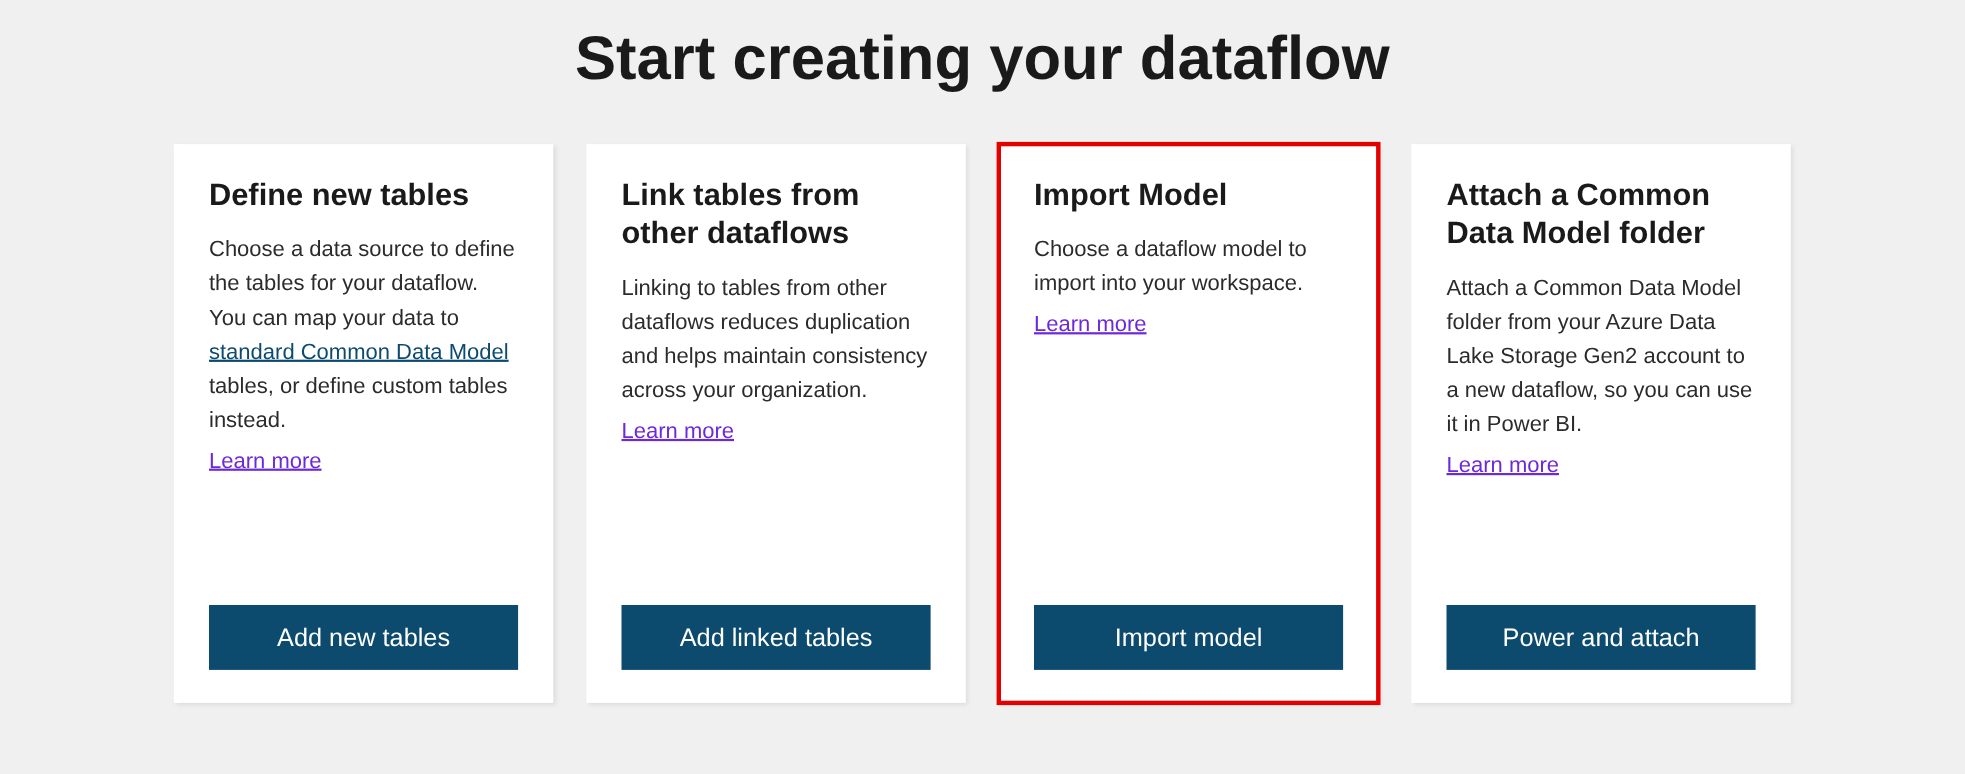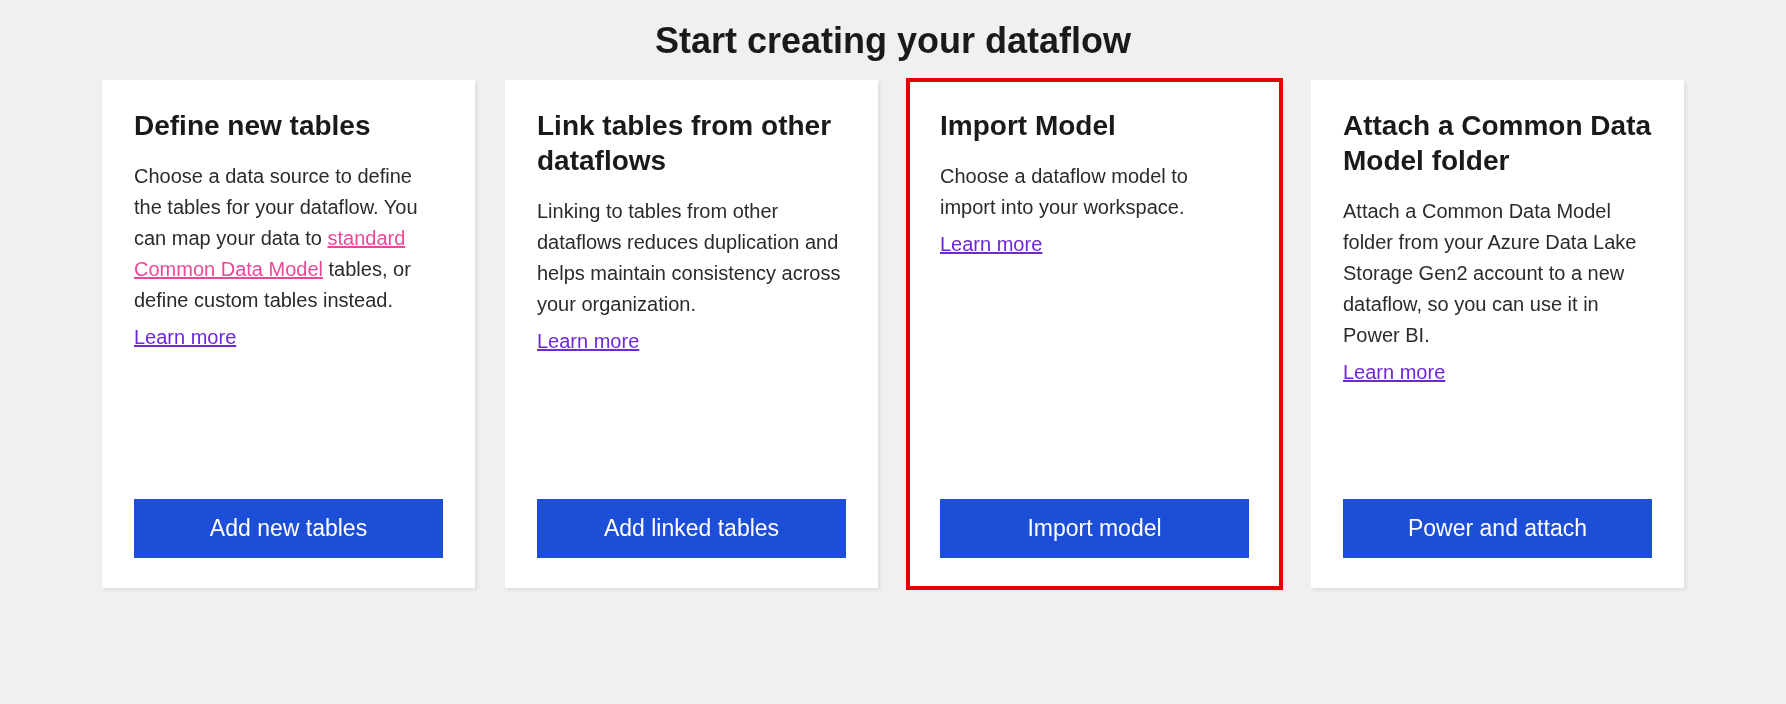--- a/index.html
+++ b/index.html
@@ -7,34 +7,34 @@
       padding: 0;
       box-sizing: border-box;
     }
     body {
       font-family: "Segoe UI", -apple-system, BlinkMacSystemFont, sans-serif;
       background-color: #f0f0f0;
       padding: 20px 30px;
       width: 1786px;
     }
     .page-title {
-      font-size: 36px;
+      font-size: 56px;
       font-weight: 700;
       color: #1a1a1a;
       text-align: center;
-      margin-bottom: 18px;
+      margin-bottom: 46px;
     }
     .cards-container {
       display: flex;
       gap: 30px;
       justify-content: center;
     }
     .card {
       background-color: #ffffff;
-      width: 373px;
+      width: 345px;
       padding: 28px 32px 30px 32px;
       box-shadow: 2px 2px 4px rgba(0,0,0,0.08);
       display: flex;
       flex-direction: column;
       position: relative;
       min-height: 508px;
     }
     .card.highlighted {
       outline: 4px solid #e30000;
       outline-offset: -2px;
@@ -46,37 +46,37 @@
       margin-bottom: 18px;
       line-height: 1.25;
     }
     .card-description {
       font-size: 20px;
       color: #2b2b2b;
       line-height: 1.55;
       margin-bottom: 6px;
     }
     .card-description .inline-link {
-      color: #ec4899;
+      color: #0c4a6e;
       text-decoration: underline;
       cursor: pointer;
     }
     .learn-more {
       font-size: 20px;
       color: #6d28d9;
       text-decoration: underline;
       cursor: pointer;
       margin-top: 4px;
       display: inline-block;
     }
     .card-spacer {
       flex: 1;
     }
     .card-button {
-      background-color: #1d4ed8;
+      background-color: #0c4a6e;
       color: #ffffff;
       font-size: 23px;
       font-weight: 400;
       text-align: center;
       padding: 16px 10px;
       cursor: pointer;
       border: none;
       width: 100%;
       margin-top: 38px;
     }

